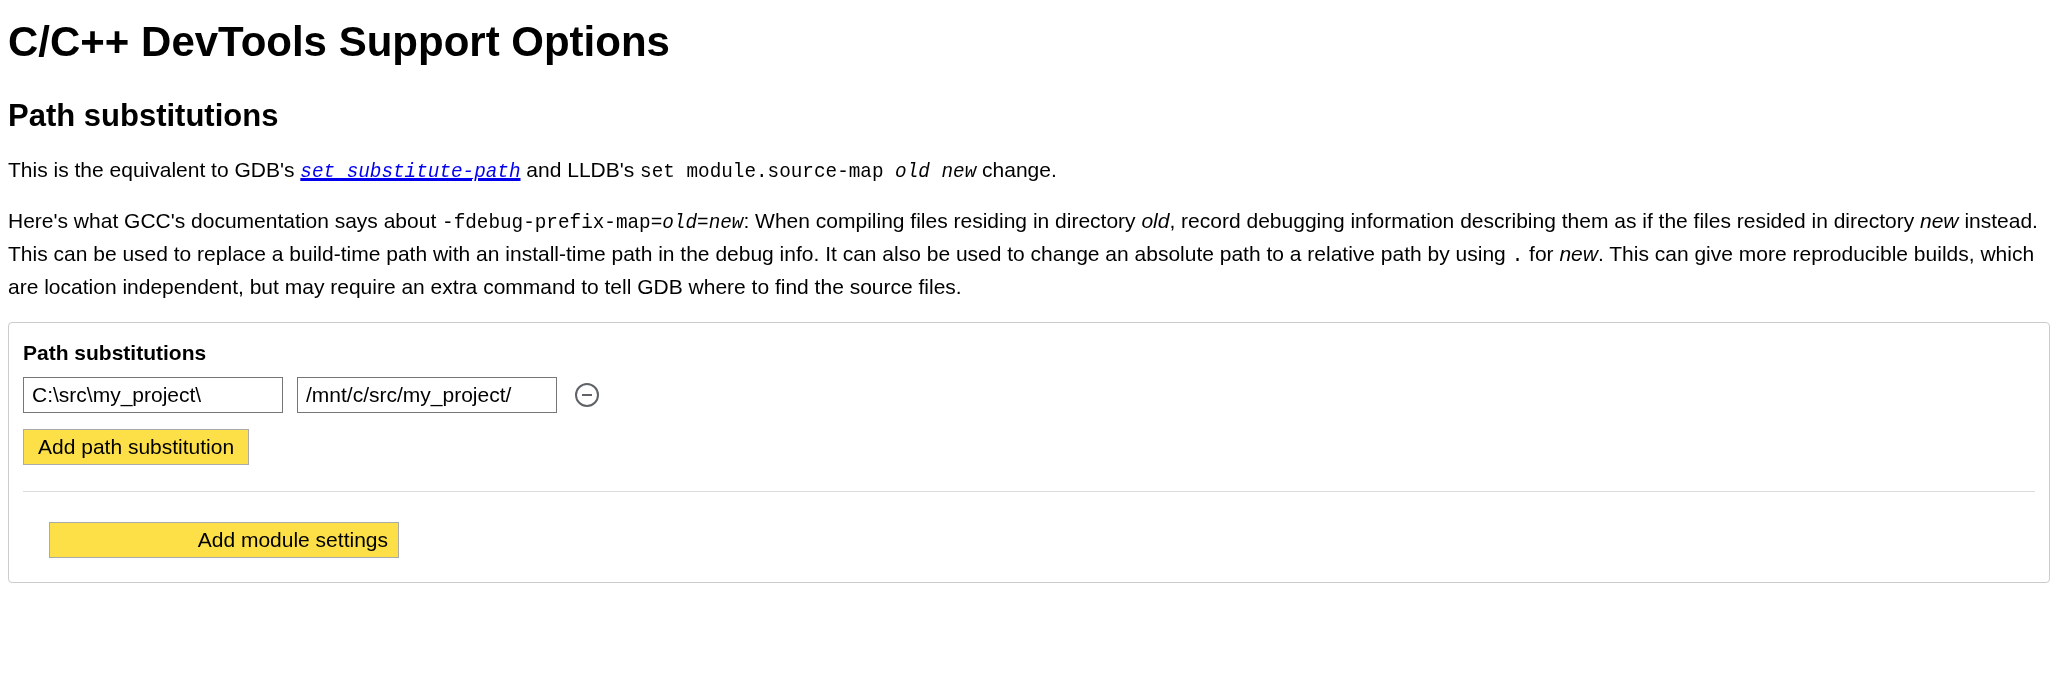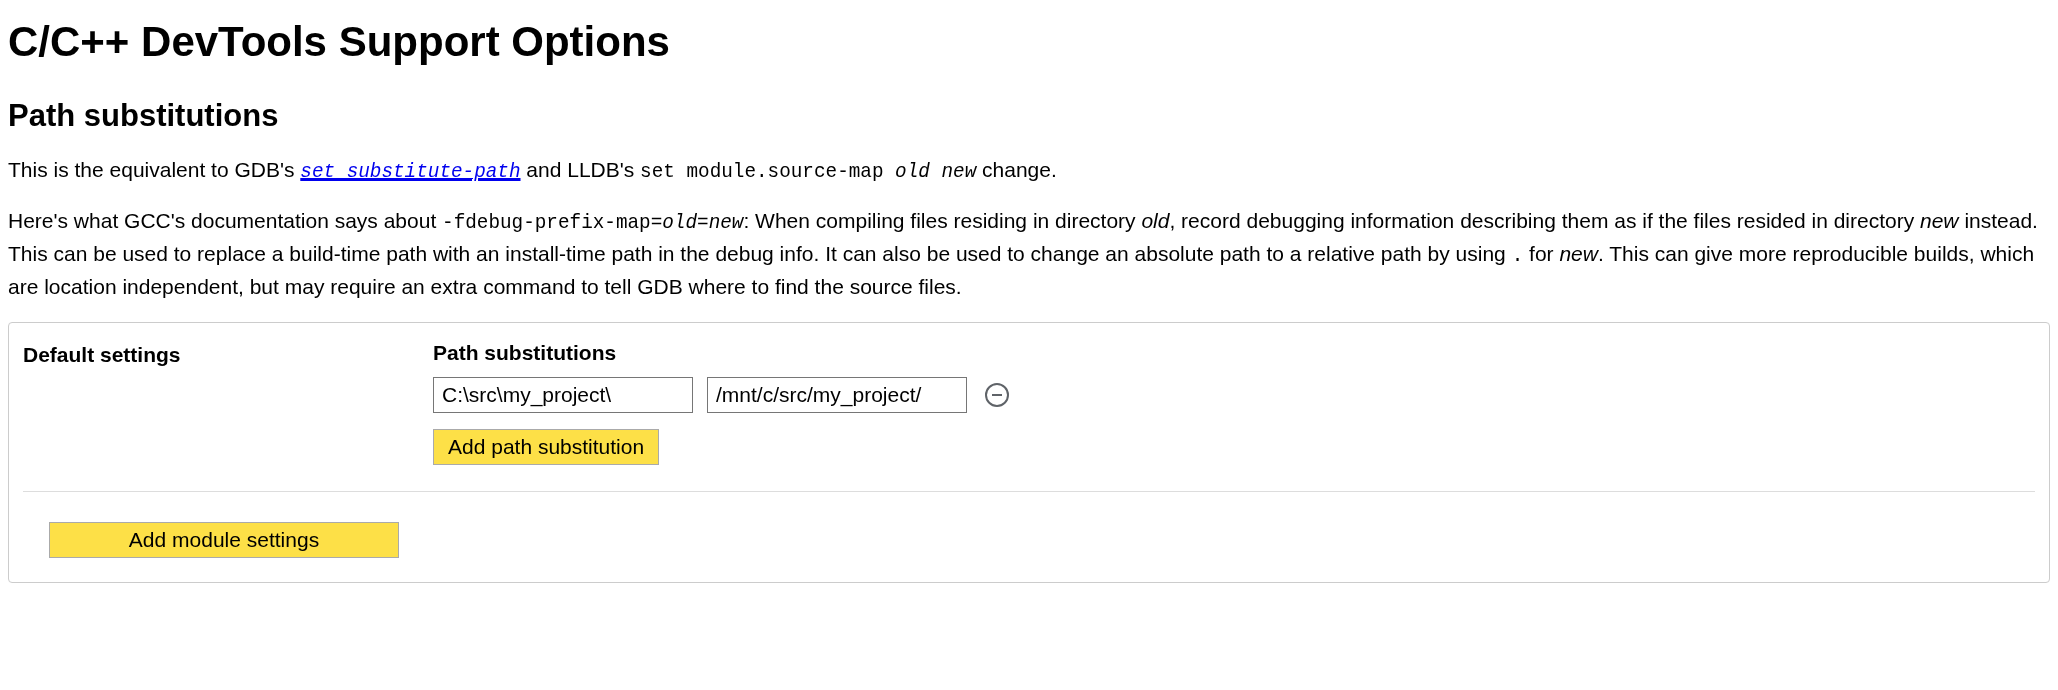--- a/index.html
+++ b/index.html
@@ -112,42 +112,41 @@
     .divider {
       border: none;
       border-top: 1px solid #ddd;
       margin: 26px 0 30px 0;
     }
     .add-module-wrapper {
       padding-left: 26px;
     }
     .add-module-btn {
       width: 350px;
-      text-align: center;
+      text-align: right;
       padding: 5px 10px;
     }
   </style>
 </head>
 <body>
 
 <h1>C/C++ DevTools Support Options</h1>
 
 <h2>Path substitutions</h2>
 
 <p>
   <span>This is the equivalent to GDB's </span><a href="#"><code>set substitute-path</code></a><span> and LLDB's </span><code><span>set module.source-map </span><em>old</em><span> </span><em>new</em></code><span> change.</span>
 </p>
 
 <p>
   <span>Here's what GCC's documentation says about </span><code><span>-fdebug-prefix-map=</span><em>old</em><span>=</span><em>new</em></code><span>: When compiling files residing in directory </span><em>old</em><span>, record debugging information describing them as if the files resided in directory </span><em>new</em><span> instead. This can be used to replace a build-time path with an install-time path in the debug info. It can also be used to change an absolute path to a relative path by using </span><code>.</code><span> for </span><em>new</em><span>. This can give more reproducible builds, which are location independent, but may require an extra command to tell GDB where to find the source files.</span>
 </p>
 
 <div class="settings-box">
   <div class="settings-row">
-    <div class="settings-left">Default settings</div>
     <div class="settings-right">
       <div class="subheading">Path substitutions</div>
       <div class="path-row">
         <input type="text" class="path-input" value="C:\src\my_project\" style="">
         <input type="text" class="path-input" value="/mnt/c/src/my_project/" style="">
         <button class="remove-btn">
           <span class="dash"></span>
         </button>
       </div>
       <button class="add-path-btn">Add path substitution</button>

